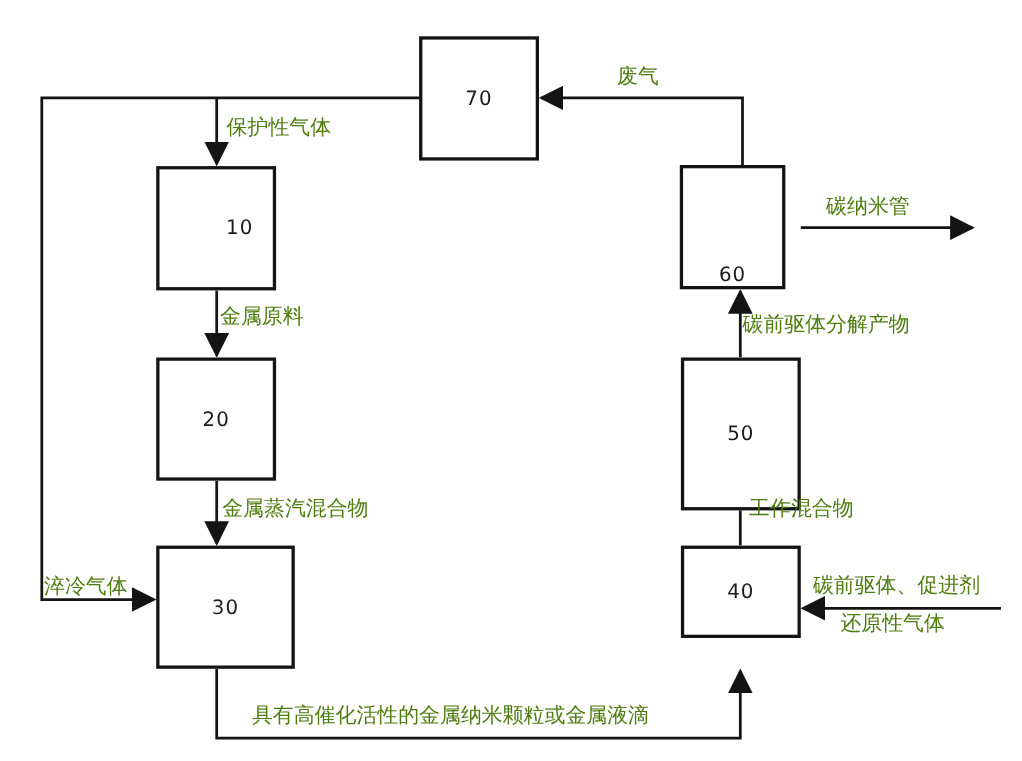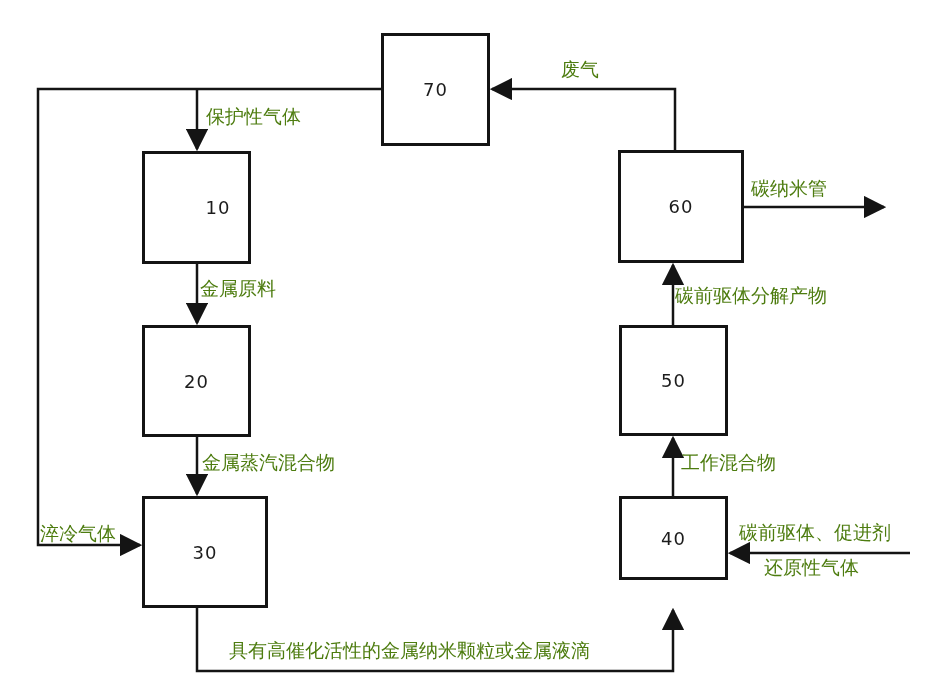--- a/index.html
+++ b/index.html
@@ -38,22 +38,22 @@
     position: absolute;
     font-size: 19px;
     color: #4d7c0f;
     white-space: nowrap;
     line-height: 1.15;
   }
   .b70 { left: 381px; top: 33px;  width: 109px; height: 113px; }
   .b10 { left: 142px; top: 151px; width: 109px; height: 113px; padding-left: 43px; }
   .b20 { left: 142px; top: 325px; width: 109px; height: 112px; }
   .b30 { left: 142px; top: 496px; width: 126px; height: 112px; }
-  .b60 { left: 618px; top: 150px; width: 126px; height: 113px; }
-  .b50 { left: 619px; top: 325px; width: 109px; height: 111px; }
+  .b60 { left: 618px; top: 150px; width: 96px; height: 113px; align-items: flex-end; }
+  .b50 { left: 619px; top: 325px; width: 109px; height: 139px; }
   .b40 { left: 619px; top: 496px; width: 109px; height: 84px; }
 
   .lbl-waste-gas        { left: 561px; top: 59px; }
   .lbl-protective-gas   { left: 206px; top: 106px; }
   .lbl-metal-feed       { left: 200px; top: 278px; }
   .lbl-metal-vapor      { left: 202px; top: 452px; }
   .lbl-quench-gas       { left: 40px;  top: 523px; }
   .lbl-catalytic        { left: 229px; top: 640px; }
   .lbl-working-mixture  { left: 681px; top: 452px; }
   .lbl-precursor-promo  { left: 739px; top: 522px; }

